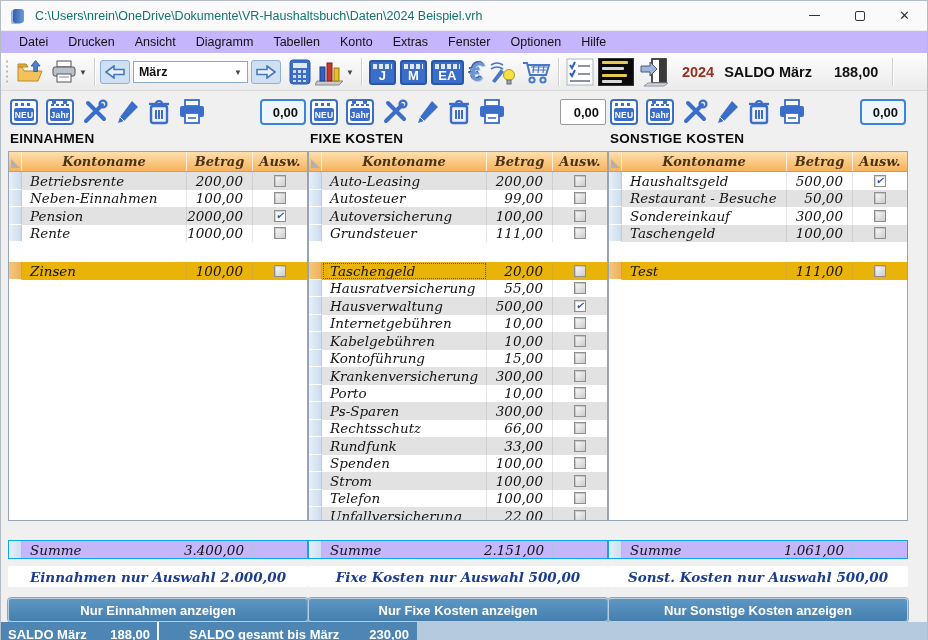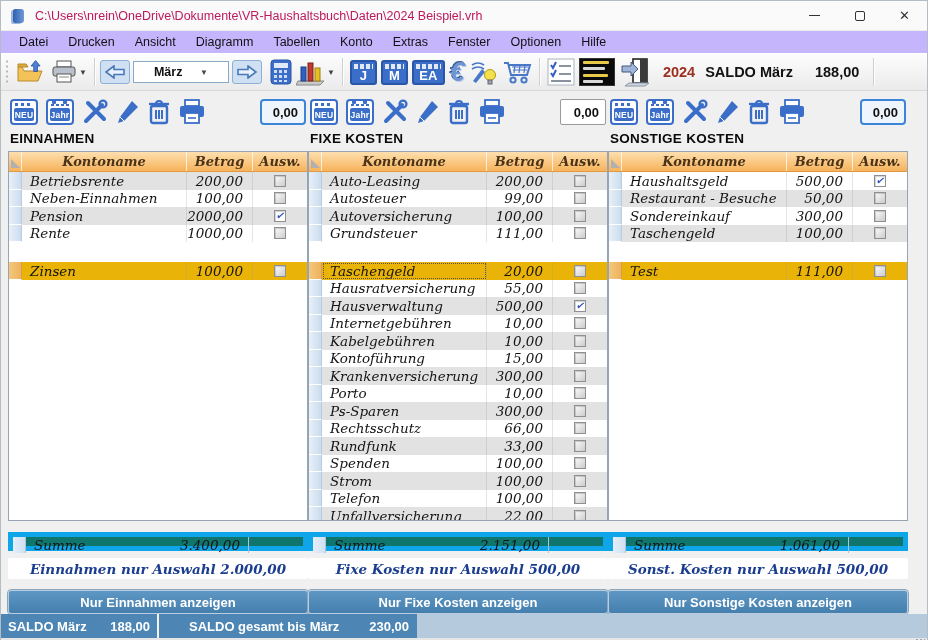--- a/index.html
+++ b/index.html
@@ -4,37 +4,37 @@
 <style>
   * { box-sizing: border-box; margin: 0; padding: 0; }
   html,body { width: 928px; height: 640px; }
   body { font-family: "Liberation Sans", sans-serif; background:#f0f0f0; overflow:hidden; }
   .window { width:928px; height:640px; border:1px solid #b4bcc4; display:flex; flex-direction:column; background:#f0f0f0; }
 
   
   .titlebar { height:30px; background:#fafafa; display:flex; align-items:center; flex:0 0 auto; border-bottom:1px solid #ececec; }
   .app-icon { width:16px; height:16px; margin:0 8px 0 10px; position:relative; }
   .app-icon .book { position:absolute; left:2px; top:1px; width:11px; height:14px; background:linear-gradient(90deg,#2f5fb0,#6f9bd8); border-radius:2px 3px 3px 2px; box-shadow:-2px 1px 0 #9db8dd; }
-  .titletext { font-size:12.5px; color:#be185d; }
+  .titletext { font-size:12.5px; color:#0f766e; }
   .wincontrols { margin-left:auto; display:flex; height:100%; }
   .winbtn { width:45px; height:100%; display:flex; align-items:center; justify-content:center; color:#333; font-size:13px; }
   .winbtn .maxbox { width:10px; height:10px; border:1.2px solid #333; border-radius:2px; }
   .winbtn .minline { width:11px; height:0; border-top:1.4px solid #333; display:block; }
 
   
   .menubar { height:22px; background:#c4b5fd; display:flex; align-items:center; padding-left:8px; flex:0 0 auto; }
   .menu-item { font-size:12.5px; color:#111; padding:2px 10px; }
 
   
   .toolbar { height:38px; background:linear-gradient(#fdfdfd,#ebebeb); border-top:1px solid #fff; border-bottom:1px solid #d8d8d8; display:flex; align-items:center; padding:0 4px; flex:0 0 auto; }
   .grip { width:5px; height:26px; margin-right:4px; background-image:radial-gradient(circle,#b5b5b5 1px,transparent 1.2px); background-size:4px 5px; background-repeat:repeat-y; }
   .tb-sep { width:1px; height:28px; background:#cfcfcf; margin:0 5px; box-shadow:1px 0 0 #fff; }
   .tbtn { display:flex; align-items:center; margin:0 2px; }
   .caret { font-size:8px; color:#444; margin-left:1px; }
-  .combo { width:96px; height:22px; border:1px solid #8aa8c8; background:#fff; display:flex; align-items:center; font-size:12.5px; font-weight:bold; color:#111; padding:0 20px; margin:8px 3px; }
+  .combo { width:115px; height:22px; border:1px solid #8aa8c8; background:#fff; display:flex; align-items:center; font-size:12.5px; font-weight:bold; color:#111; padding:0 5px; margin:8px 3px; }
   .combo .caret { margin-left:auto; }
   .arrowbox { width:30px; height:24px; background:#cfe0f3; border:1px solid #8fb0d4; border-radius:3px; display:flex; align-items:center; justify-content:center; }
   .sq-letter { width:27px; height:25px; background:#3a6ec8; border:2px solid #2a56a8; border-radius:3px; color:#fff; font-weight:bold; font-size:13px; display:flex; align-items:flex-end; justify-content:center; position:relative; margin:0 2px; }
   .sq-letter::before { content:""; position:absolute; top:2px; left:2px; right:2px; height:5px; background:repeating-linear-gradient(90deg,#fff 0 4px,#3a6ec8 4px 6px); opacity:.85; }
   .euro-glyph { font-size:27px; font-weight:bold; color:#6d95d2; text-shadow:1px 1px 0 #b9ccec, -1px -1px 0 #39589a; font-style:italic; margin:0 3px; }
   .black-badge { width:36px; height:28px; background:#0a0a0a; border:1px solid #333; padding:2px 3px; display:flex; flex-direction:column; justify-content:space-between; margin:0 2px; }
   .black-badge i { display:block; height:3px; border-radius:1px; }
   .saldo-year { color:#9c2f1f; font-weight:bold; font-size:14.5px; margin:0 10px 0 8px; }
   .saldo-label { color:#111; font-weight:bold; font-size:14.5px; margin-right:22px; }
   .saldo-value { color:#111; font-weight:bold; font-size:14.5px; }
@@ -60,21 +60,21 @@
   .trow.sel .rh { background:linear-gradient(90deg,#f4c87e,#eeb25c); border-right:1px solid #d89c50; }
   .cell { font-family:"DejaVu Serif", serif; font-style:italic; font-size:13.5px; color:#141414; display:flex; align-items:center; border-right:1px solid rgba(150,150,150,.25); }
   .cname { padding-left:8px; }
   .camt { justify-content:flex-end; padding-right:9px; }
   .cchk { justify-content:center; border-right:none; }
   .trow.focus .cname { outline:1px dotted #555; outline-offset:-2px; }
   .cb { width:12px; height:12px; border:1px solid #8f8f8f; background:linear-gradient(135deg,#fdfdfd,#cbcbcb); box-shadow:inset 1px 1px 1px rgba(0,0,0,.18); display:flex; align-items:center; justify-content:center; font-size:10px; line-height:10px; color:#2a52c0; }
   .cb.on { background:#fff; }
   .tfill { flex:1 1 auto; background:#fff; }
 
-  .summe { height:19px; margin-top:11px; background:#0f766e; border:5px solid #0ea5e9; display:grid; grid-template-columns:13px 1fr 66px 54px; align-items:center; }
+  .summe { height:19px; margin-top:19px; background:#c4b5fd; border:1px solid #0ea5e9; display:grid; grid-template-columns:13px 1fr 66px 54px; align-items:center; }
   .summe .srh { height:100%; border-right:1px solid #aac4dc; background:linear-gradient(90deg,#e4eefa,#cfe0f1); }
   .summe .slabel { font-family:"DejaVu Serif", serif; font-style:italic; font-size:13.5px; color:#141414; padding-left:8px; }
   .summe .sval { font-family:"DejaVu Serif", serif; font-style:italic; font-size:13.5px; color:#141414; text-align:right; padding-right:8px; border-right:1px solid #aac4dc; height:100%; display:flex; align-items:center; justify-content:flex-end; }
 
   .note { height:21px; margin-top:7px; background:#fff; border-radius:2px; display:flex; align-items:center; justify-content:center; font-family:"DejaVu Serif", serif; font-style:italic; font-weight:bold; font-size:13.5px; color:#1b3d8f; }
   .bigbtn { height:24px; margin-top:11px; background:linear-gradient(#5e97c4,#447fae); border:1px solid #b9cddf; outline:1px solid #8aa6bd; border-radius:3px; color:#fff; font-weight:bold; font-size:13px; display:flex; align-items:center; justify-content:center; }
 
   
   .statusbar { height:24px; flex:0 0 auto; display:flex; background:#b5cadd; align-items:stretch; }
   .sb-seg { background:#4d86b5; color:#fff; font-weight:bold; font-size:13px; display:flex; align-items:center; }

